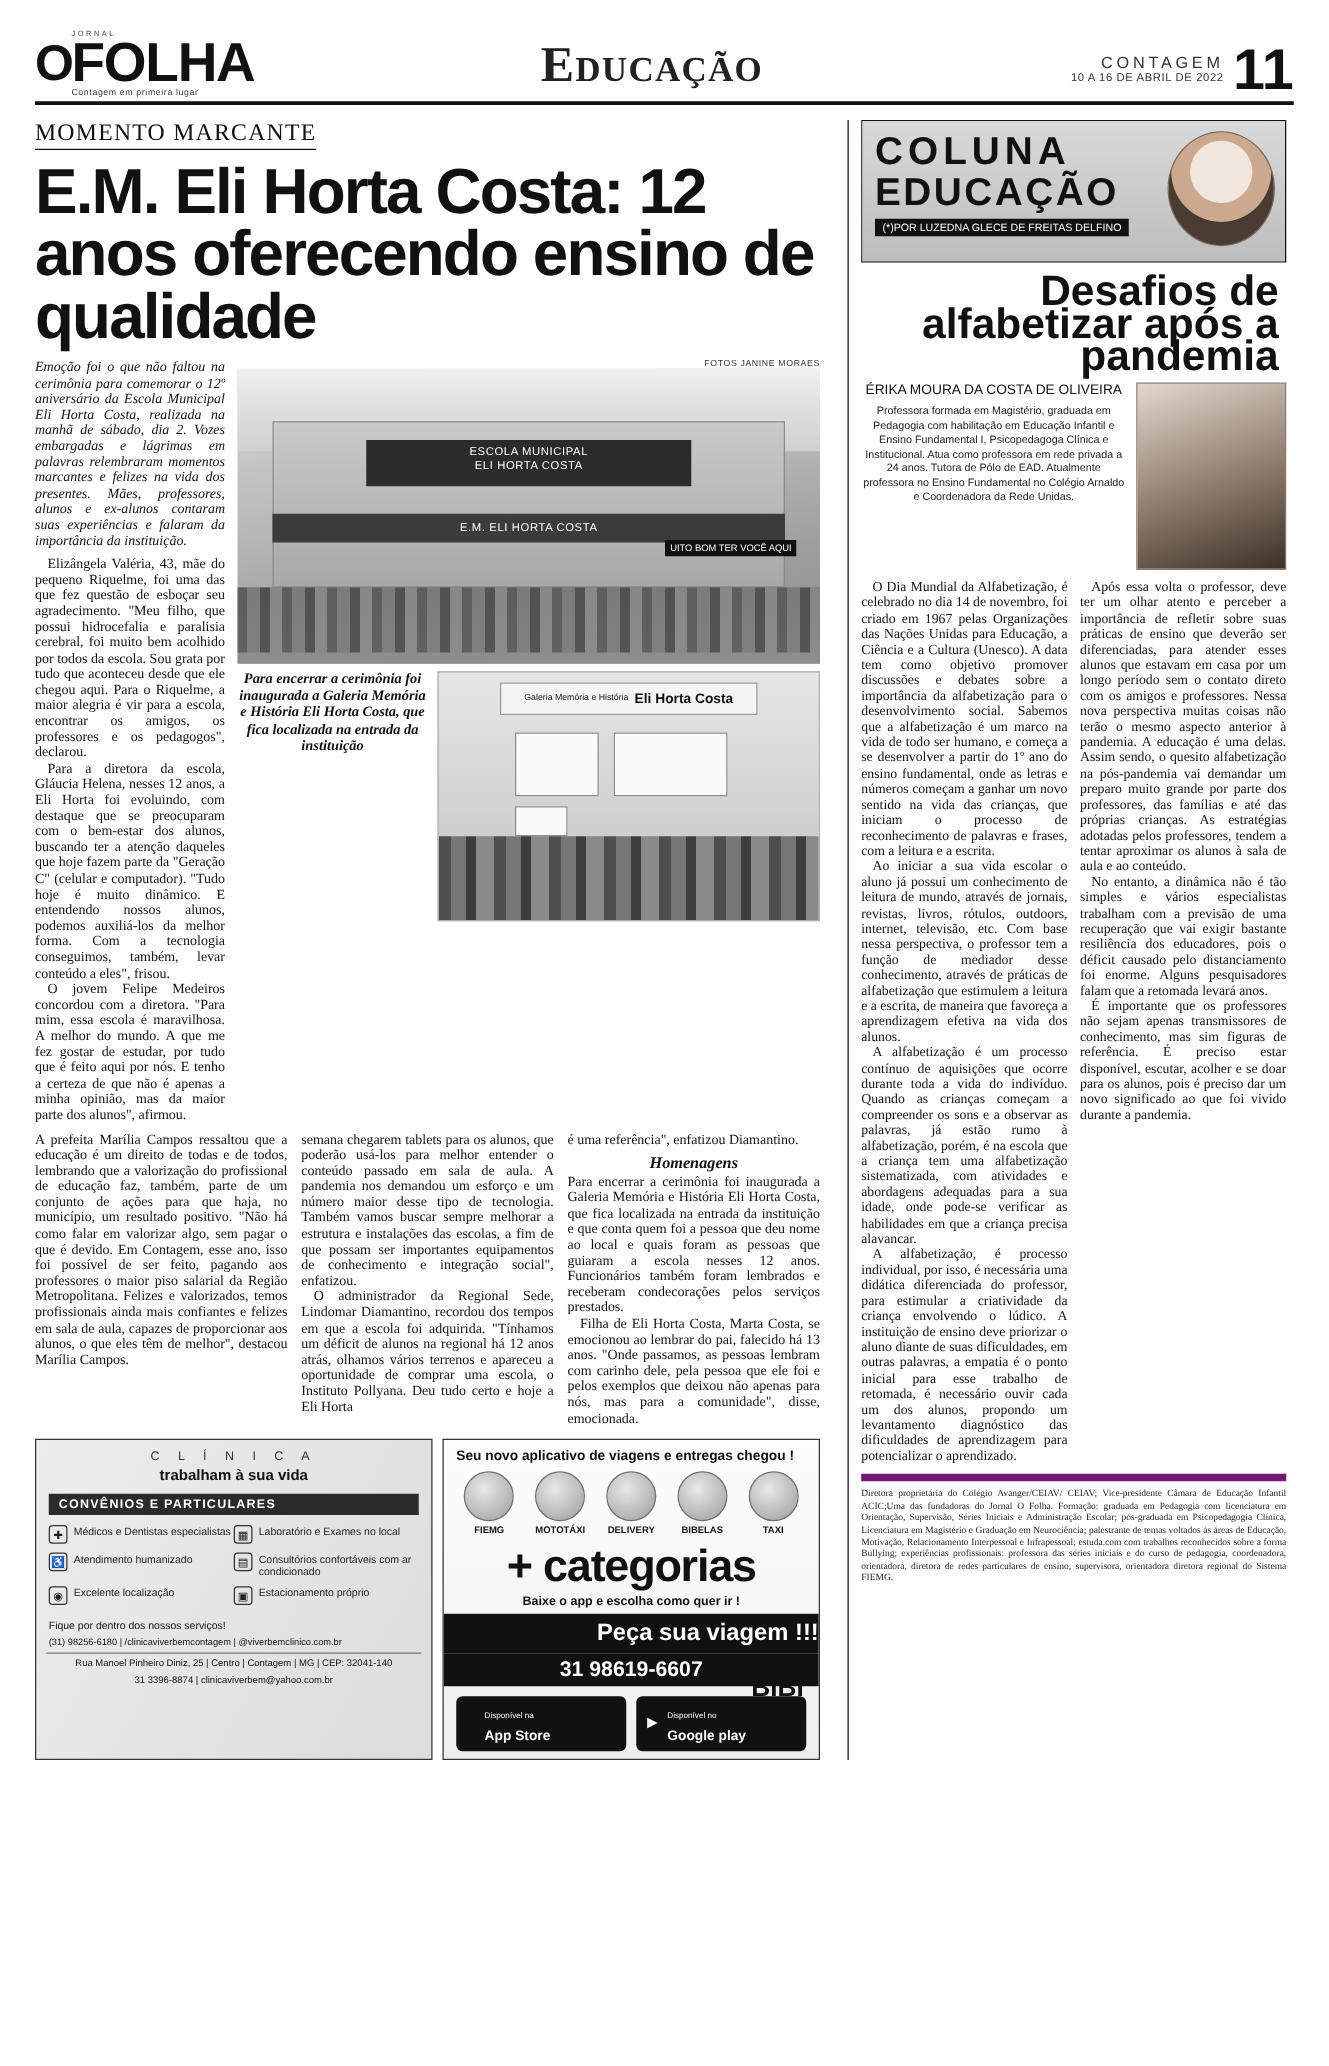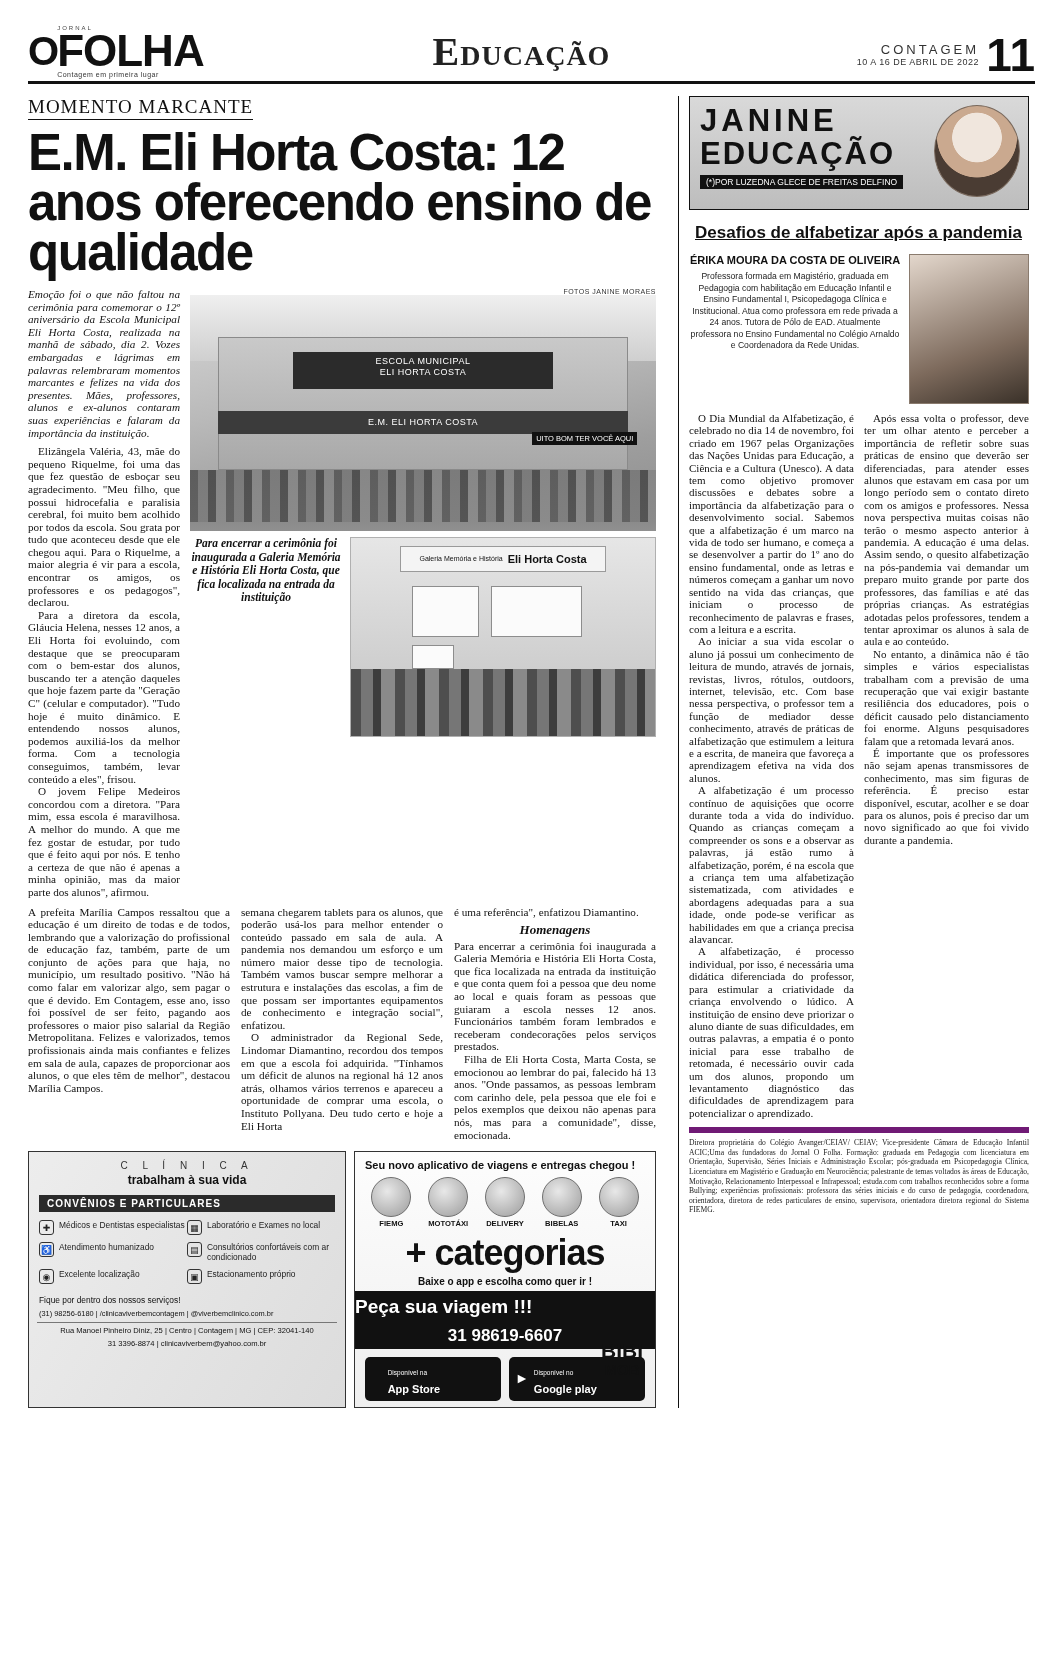--- a/index.html
+++ b/index.html
@@ -102,24 +102,24 @@
   .coluna-head { background:linear-gradient(#d9d9d9,#bdbdbd); padding:8px 10px 6px 10px; position:relative; height:112px; }
   .coluna-head .c1 { font-family:"Liberation Sans", sans-serif; font-weight:bold; font-size:31px; letter-spacing:4px; line-height:32px; color:#111;}
   .coluna-head .c2 { font-family:"Liberation Sans", sans-serif; font-weight:bold; font-size:31px; letter-spacing:2px; line-height:34px; color:#111;}
   .coluna-head .byline { background:#111; color:#fff; font-family:"Liberation Sans", sans-serif; font-size:8.5px; padding:2px 6px; display:inline-block; margin-top:4px;}
   .avatar-round {
     position:absolute; right:8px; top:8px; width:86px; height:92px; border-radius:50%;
     background:radial-gradient(circle at 50% 35%, #f0e6dd 0 34%, #caa98f 35% 55%, #4a3c33 56% 100%);
     border:1px solid #7a6a5e;
   }
   .col-title {
-    font-family:"Liberation Sans", sans-serif; font-weight:bold; font-size:17px; line-height:26px;
-    text-align:left; margin:10px 6px 8px 6px;text-decoration:underline;
-  }
-  .author-name { font-family:"Liberation Sans", sans-serif; font-weight:bold; font-size:11px; text-align:center; line-height:13px; }
+    font-family:"Liberation Sans", sans-serif; font-weight:bold; font-size:34px; line-height:26px;
+    text-align:right; margin:10px 6px 8px 6px;
+  }
+  .author-name { font-family:"Liberation Sans", sans-serif; font-weight:normal; font-size:11px; text-align:center; line-height:13px; }
   .author-bio { font-family:"Liberation Sans", sans-serif; font-size:8.6px; line-height:11.5px; text-align:center; color:#222; }
   .author-photo { width:120px; height:150px; background:linear-gradient(160deg,#e3d7cc,#7d6a5c 65%,#3a3129); border:1px solid #8a7b6e; }
   .footnote { font-size:7.6px; line-height:9.6px; text-align:justify; color:#222; font-family:"Liberation Serif", serif; }
 
   
   .ads { display:flex; gap:8px; margin-top:10px; }
   .ad-clinic { width:318px; border:1px solid #333; background:linear-gradient(120deg,#ededed,#dcdcdc); position:relative; overflow:hidden;}
   .clinic-word { font-family:"Liberation Sans", sans-serif; letter-spacing:6px; font-size:10px; text-align:center; padding-top:8px; color:#333;}
   .clinic-name { font-family:"Liberation Sans", sans-serif; font-weight:bold; font-size:34px; text-align:center; line-height:34px;}
   .clinic-name .bem { background:#2b2b2b; color:#fff; padding:0 8px; }
@@ -131,21 +131,21 @@
   .clinic-foot { font-family:"Liberation Sans", sans-serif; font-size:8.4px; padding:4px 10px 0 10px;}
   .clinic-addr { font-family:"Liberation Sans", sans-serif; font-size:7.6px; text-align:center; border-top:1px solid #777; margin:4px 8px 0 8px; padding-top:3px;}
 
   .ad-bibi { flex:1; border:1px solid #333; background:linear-gradient(#fdfdfd,#efefef); position:relative; overflow:hidden;}
   .bibi-top { font-family:"Liberation Sans", sans-serif; font-weight:bold; font-size:11px; padding:7px 10px 4px 10px;}
   .bibi-icons { display:flex; justify-content:space-around; padding:2px 8px;}
   .bibi-ic { text-align:center; font-family:"Liberation Sans", sans-serif; font-size:7.6px; font-weight:bold;}
   .bibi-circ { width:40px; height:40px; border-radius:50%; background:radial-gradient(circle at 40% 35%,#e8e8e8,#9c9c9c); border:1px solid #6f6f6f; margin:0 auto 2px auto;}
   .bibi-cat { font-family:"Liberation Sans", sans-serif; font-weight:bold; font-size:36px; text-align:center; margin-top:2px; letter-spacing:-1px;}
   .bibi-mid { font-family:"Liberation Sans", sans-serif; font-weight:bold; font-size:10px; text-align:center; margin-top:2px;}
-  .bibi-black { background:#111; color:#fff; font-family:"Liberation Sans", sans-serif; font-weight:bold; font-size:19px; text-align:left; padding:5px 0; margin-top:4px;}
+  .bibi-black { background:#111; color:#fff; font-family:"Liberation Sans", sans-serif; font-weight:bold; font-size:19px; text-align:right; padding:5px 0; margin-top:4px;}
   .bibi-phone { background:#111; color:#fff; font-family:"Liberation Sans", sans-serif; font-weight:bold; font-size:17px; text-align:center; padding:3px 0;}
   .bibi-logo { position:absolute; right:12px; bottom:28px; font-family:"Liberation Sans", sans-serif; font-weight:bold; font-size:21px; line-height:19px; text-align:center;}
   .store-row { display:flex; gap:8px; padding:8px 10px 6px 10px; }
   .store { flex:1; background:#111; color:#fff; border-radius:5px; padding:4px 6px; display:flex; align-items:center; gap:5px;}
   .store .s1 { font-family:"Liberation Sans", sans-serif; font-size:6.5px; line-height:7px;}
   .store .s2 { font-family:"Liberation Sans", sans-serif; font-size:11px; font-weight:bold; line-height:12px;}
 </style>
 </head>
 <body>
 
@@ -307,21 +307,21 @@
           </div>
         </div>
       </div>
     </div>
 
     <div class="divider-v"></div>
 
     <div class="right-col">
       <div class="coluna-box">
         <div class="coluna-head">
-          <div class="c1">JANINE</div>
+          <div class="c1">COLUNA</div>
           <div class="c2">EDUCAÇÃO</div>
           <div class="byline">(*)POR LUZEDNA GLECE DE FREITAS DELFINO</div>
           <div class="avatar-round"></div>
         </div>
       </div>
 
       <div class="col-title">Desafios de alfabetizar após a pandemia</div>
 
       <div style="display:flex;gap:8px;align-items:flex-start;">
         <div style="flex:1;">

